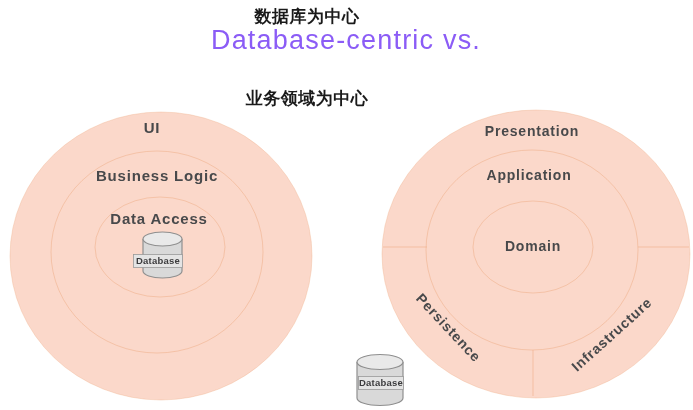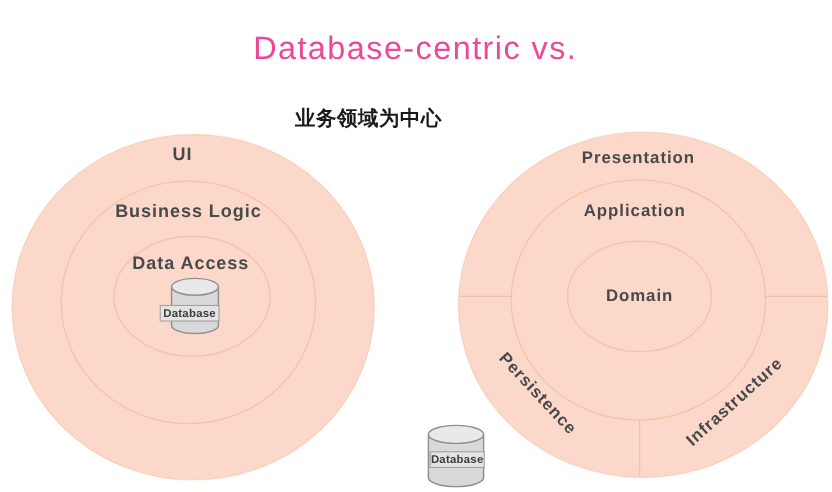--- a/index.html
+++ b/index.html
@@ -9,36 +9,37 @@
   }
   .zh-title{
     position:absolute;transform:translateX(-50%);
     font-size:17px;font-weight:700;color:#1a1a1a;letter-spacing:.5px;white-space:nowrap;
   }
   .zh-top{left:307px;top:5px;}
   .zh-bottom{left:307px;top:87px;}
   .en-title{
     position:absolute;left:346px;top:27px;transform:translateX(-50%);
     margin:0;text-align:center;white-space:nowrap;
-    font-size:27px;line-height:27px;font-weight:400;color:#ec4899;letter-spacing:1.2px;
+    font-size:27px;line-height:27px;font-weight:400;color:#8b5cf6;letter-spacing:1.2px;
   }
   .en-title .line{display:block;}
   svg text{
     font-family:"Liberation Sans", sans-serif;
     fill:#48494b;font-weight:700;letter-spacing:.8px;
   }
   svg text.layer-l{font-size:15px;}
   svg text.layer-r{font-size:14px;}
   svg text.db{font-size:9.5px;letter-spacing:.2px;fill:#3c3c3e;}
 </style>
 </head>
 <body>
 
 <div class="canvas">
 
+  <div class="zh-title zh-top">数据库为中心</div>
 
   <h1 class="en-title">
     <span class="line">Database-centric vs.</span>
   </h1>
 
   <div class="zh-title zh-bottom">业务领域为中心</div>
 
   <svg width="693" height="410" viewBox="0 0 693 410">
 
     <g>

